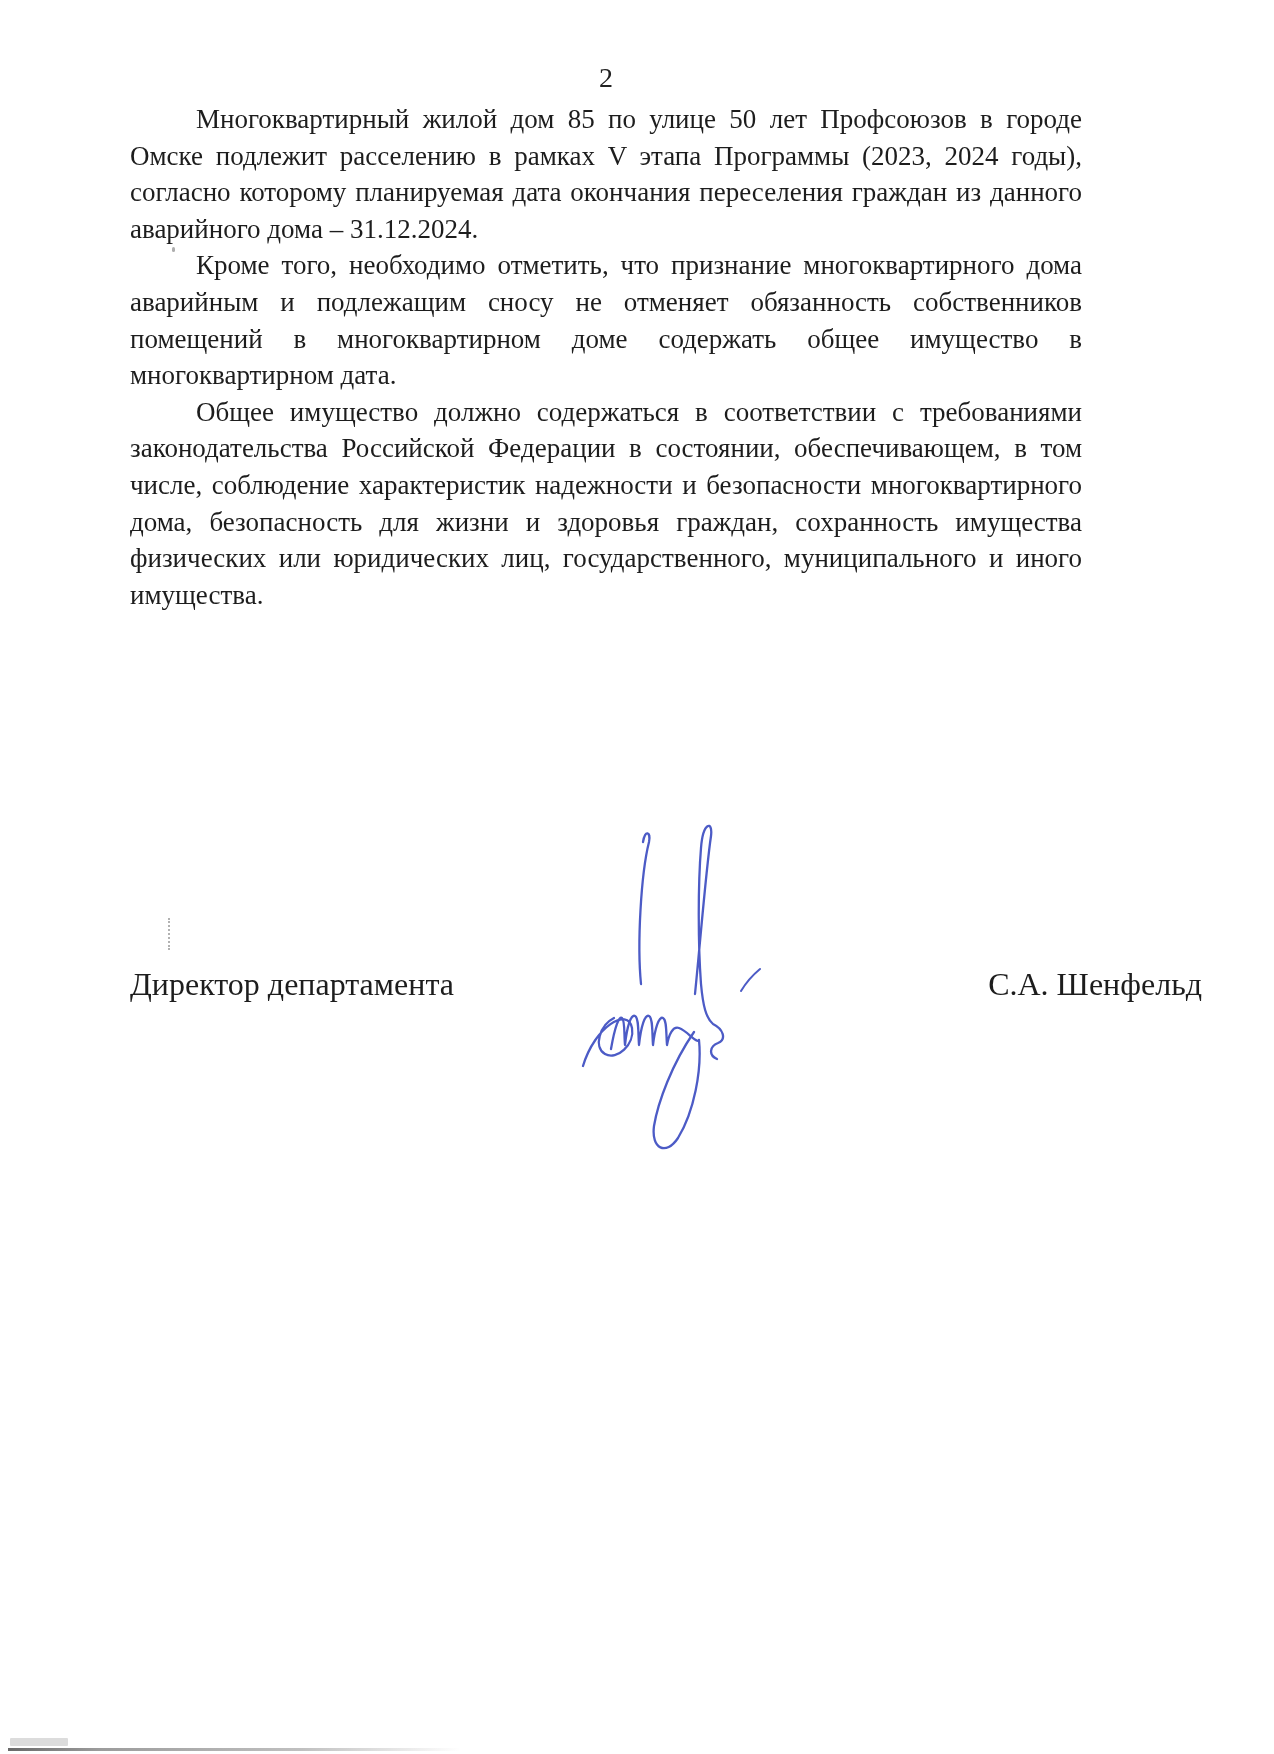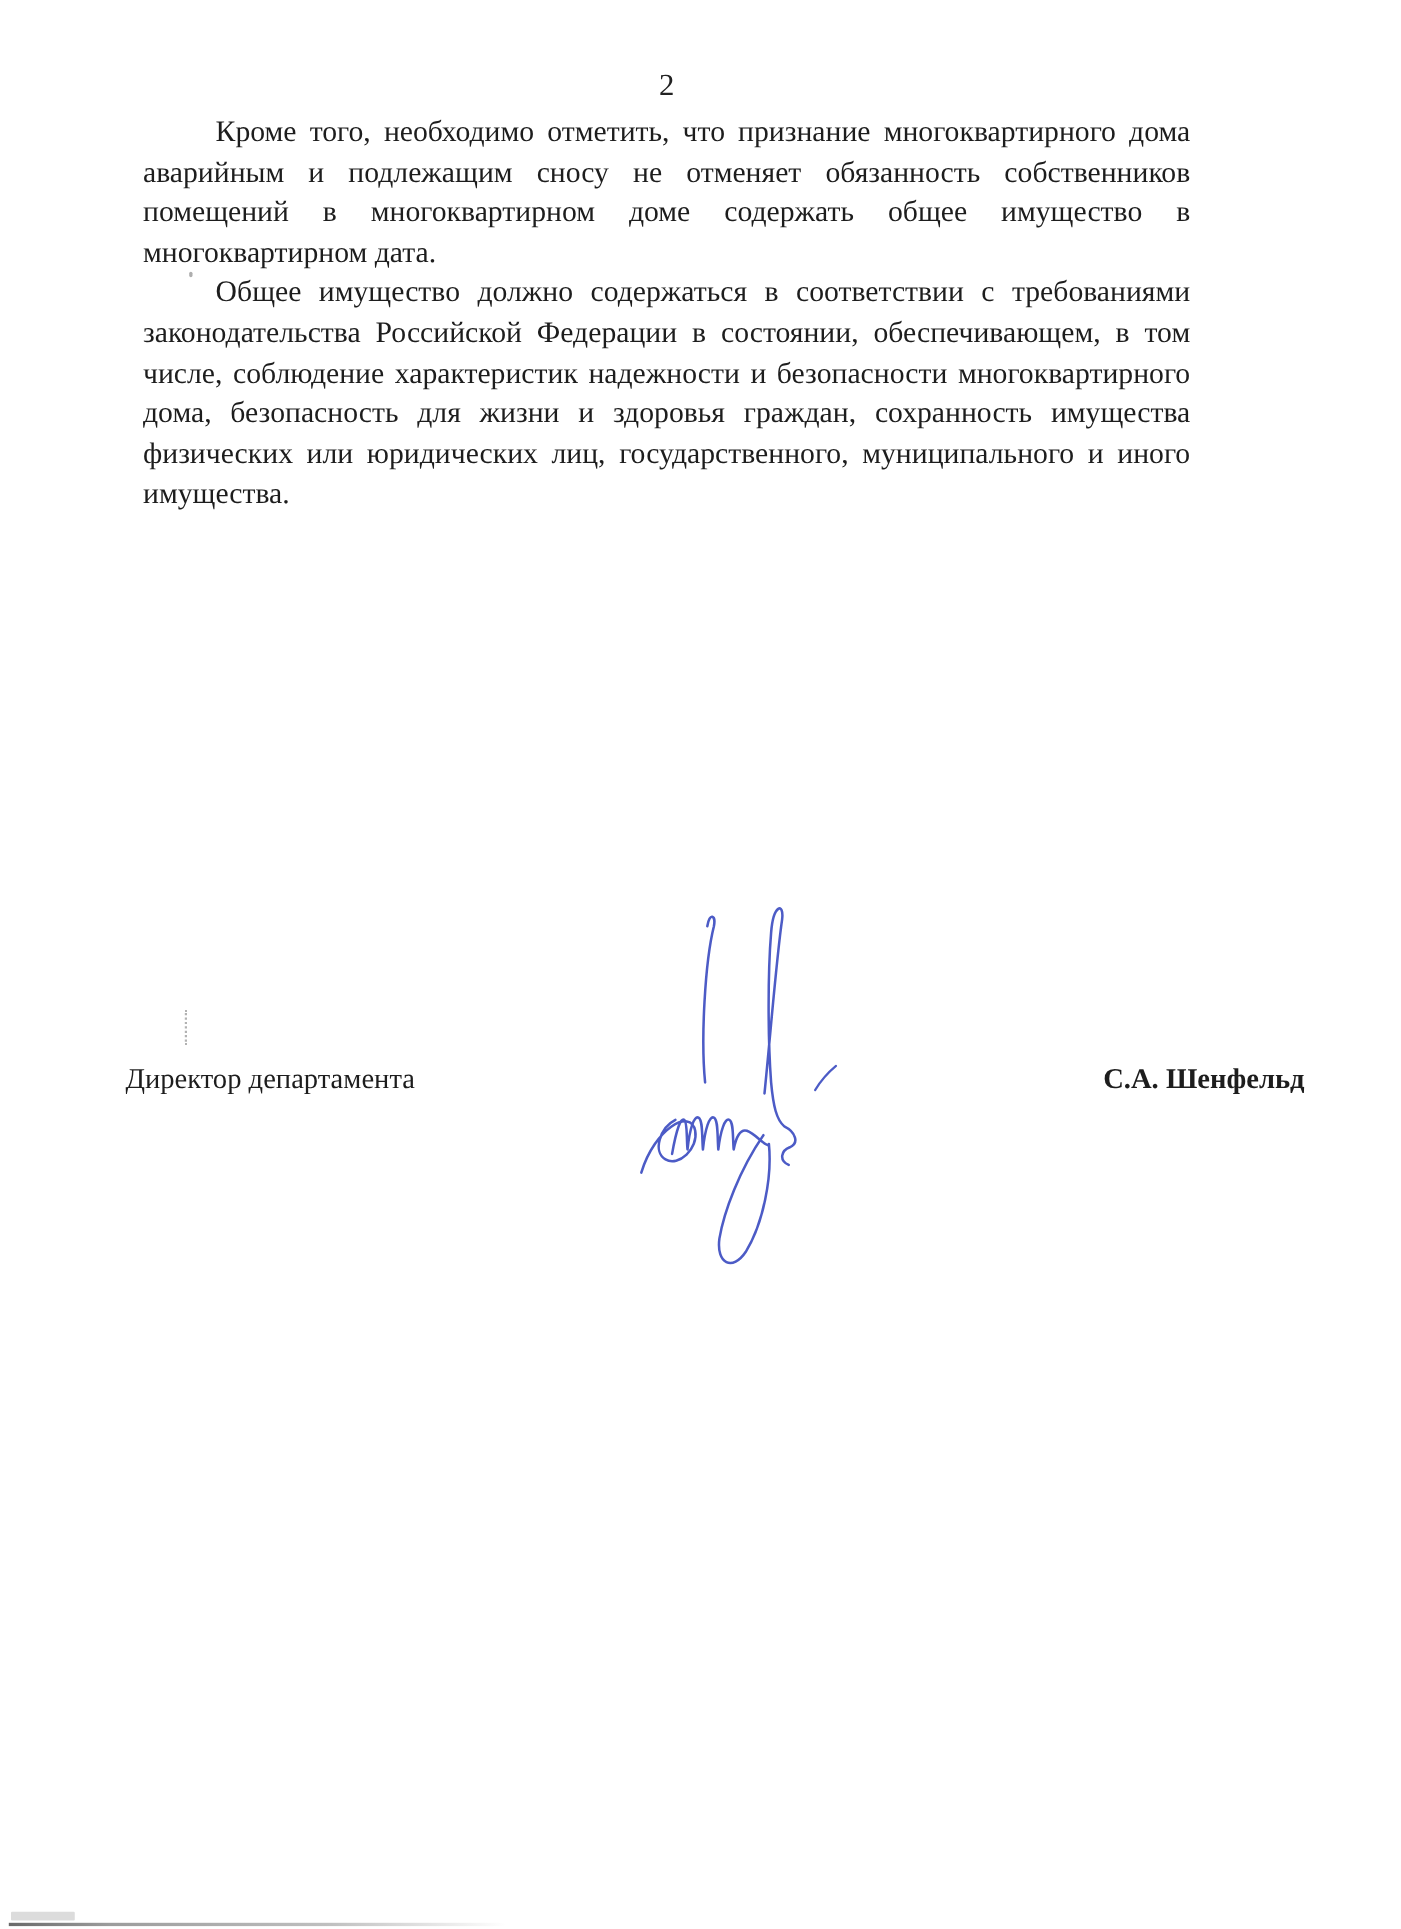--- a/index.html
+++ b/index.html
@@ -37,29 +37,29 @@
   }
   .body-text p {
     margin: 0;
     text-indent: 66px;
     text-align: justify;
     text-align-last: left;
   }
   .sig-row {
     position: absolute;
     top: 966px;
-    left: 114px;
+    left: 130px;
     width: 1072px;
     display: flex;
     justify-content: space-between;
     align-items: center;
-    font-size: 26px;
+    font-size: 32px;
   }
   .sig-title { white-space: nowrap; }
-  .sig-name  { white-space: nowrap; font-weight: bold; }
+  .sig-name  { white-space: nowrap; }
   .signature-svg {
     position: absolute;
     left: 555px;
     top: 812px;
     width: 230px;
     height: 350px;
     pointer-events: none;
   }
   
   .artifact-dotted-line {
@@ -102,20 +102,21 @@
   }
 </style>
 </head>
 <body>
 
 <div class="page">
 
   <div class="page-number">2</div>
 
   <div class="body-text">
+    <p>Многоквартирный жилой дом 85 по улице 50 лет Профсоюзов в городе Омске подлежит расселению в рамках V этапа Программы (2023, 2024 годы), согласно которому планируемая дата окончания переселения граждан из данного аварийного дома – 31.12.2024.</p>
     <p>Кроме того, необходимо отметить, что признание многоквартирного дома аварийным и подлежащим сносу не отменяет обязанность собственников помещений в многоквартирном доме содержать общее имущество в многоквартирном дата.</p>
     <p>Общее имущество должно содержаться в соответствии с требованиями законодательства Российской Федерации в состоянии, обеспечивающем, в том числе, соблюдение характеристик надежности и безопасности многоквартирного дома, безопасность для жизни и здоровья граждан, сохранность имущества физических или юридических лиц, государственного, муниципального и иного имущества.</p>
   </div>
 
   <div class="sig-row">
     <span class="sig-title">Директор департамента</span>
     <span class="sig-name">С.А. Шенфельд</span>
   </div>
 
   <svg class="signature-svg" viewBox="0 0 230 350" xmlns="http://www.w3.org/2000/svg">

